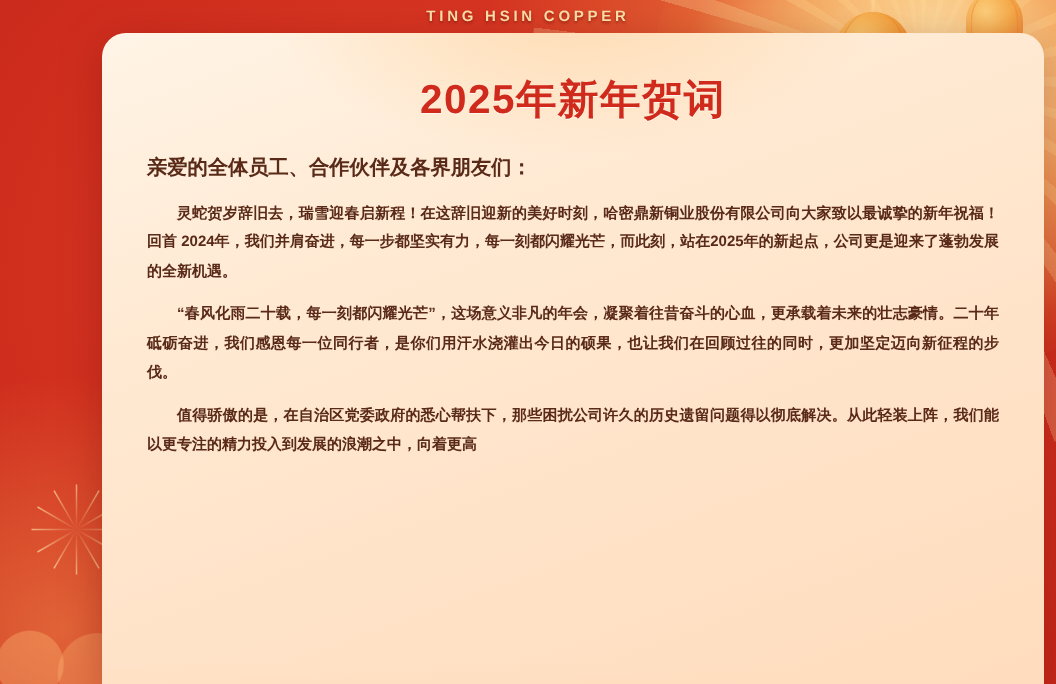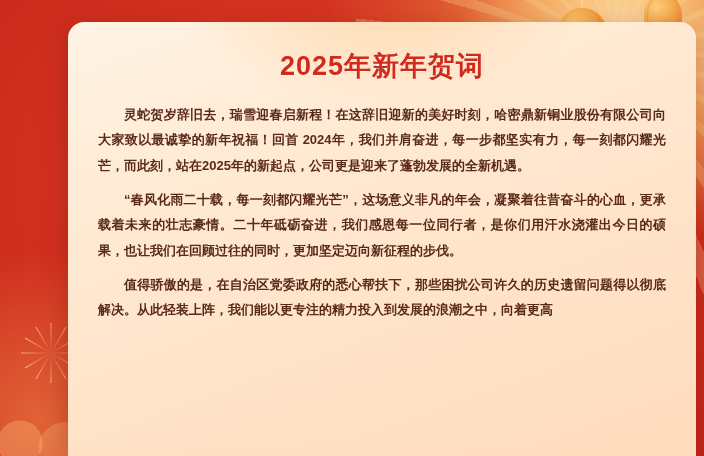--- a/index.html
+++ b/index.html
@@ -171,21 +171,21 @@
   }
   .salutation {
     margin: 0 0 10px 0;
     font-size: 13.5px;
     line-height: 1.55;
     color: #5a2a18;
     font-weight: bold;
   }
   .para {
     margin: 0 0 9px 0;
-    font-size: 13px;
+    font-size: 10px;
     line-height: 1.95;
     color: #5a2a18;
     text-align: justify;
     text-indent: 2em;
     font-weight: bold;
   }
   .edge-fade {
     position: absolute;
     left: 0;
     right: 0;
@@ -231,24 +231,28 @@
     <span style="transform:translate(-50%,-100%) rotate(105deg)"></span>
     <span style="transform:translate(-50%,-100%) rotate(150deg)"></span>
     <span style="transform:translate(-50%,-100%) rotate(195deg)"></span>
     <span style="transform:translate(-50%,-100%) rotate(240deg)"></span>
     <span style="transform:translate(-50%,-100%) rotate(285deg)"></span>
     <span style="transform:translate(-50%,-100%) rotate(330deg)"></span>
   </div>
 
   <div class="cloud"></div>
 
+  <div id="brand-bar">
+    <span>TING HSIN COPPER</span>
+  </div>
 
   <div id="card">
     <div id="card-inner">
       <h1 id="doc-title">2025年新年贺词</h1>
+      <p class="salutation">亲爱的全体员工、合作伙伴及各界朋友们：</p>
       <p class="para">灵蛇贺岁辞旧去，瑞雪迎春启新程！在这辞旧迎新的美好时刻，哈密鼎新铜业股份有限公司向大家致以最诚挚的新年祝福！回首 2024年，我们并肩奋进，每一步都坚实有力，每一刻都闪耀光芒，而此刻，站在2025年的新起点，公司更是迎来了蓬勃发展的全新机遇。</p>
       <p class="para">“春风化雨二十载，每一刻都闪耀光芒”，这场意义非凡的年会，凝聚着往昔奋斗的心血，更承载着未来的壮志豪情。二十年砥砺奋进，我们感恩每一位同行者，是你们用汗水浇灌出今日的硕果，也让我们在回顾过往的同时，更加坚定迈向新征程的步伐。</p>
       <p class="para">值得骄傲的是，在自治区党委政府的悉心帮扶下，那些困扰公司许久的历史遗留问题得以彻底解决。从此轻装上阵，我们能以更专注的精力投入到发展的浪潮之中，向着更高</p>
     </div>
     <div class="edge-fade"></div>
   </div>
 
 </div>
 
 </body></html>

